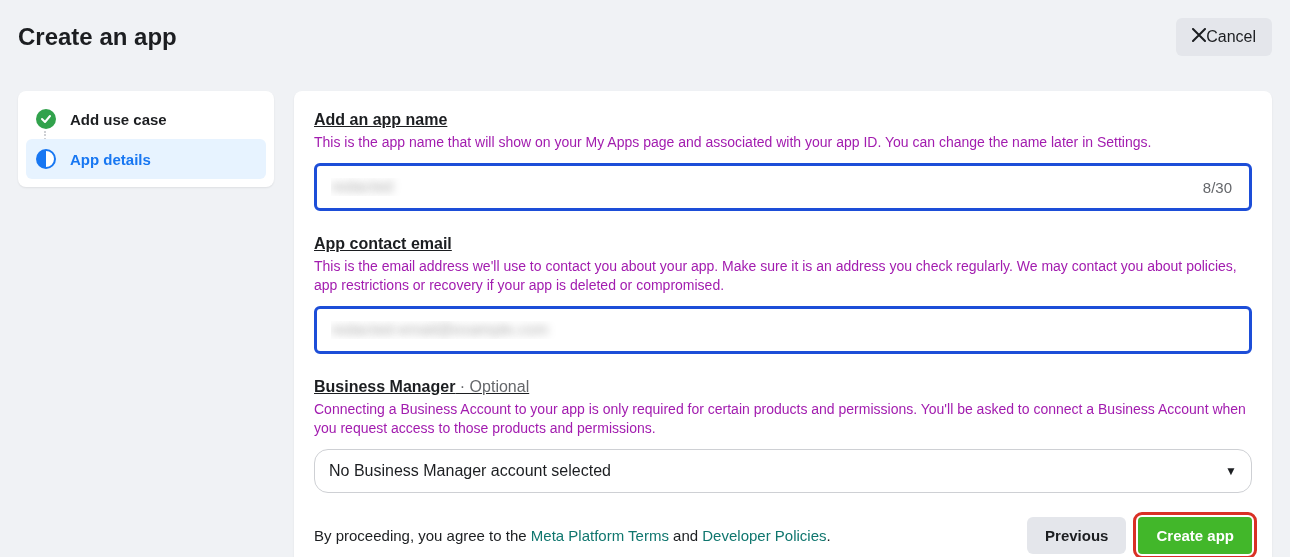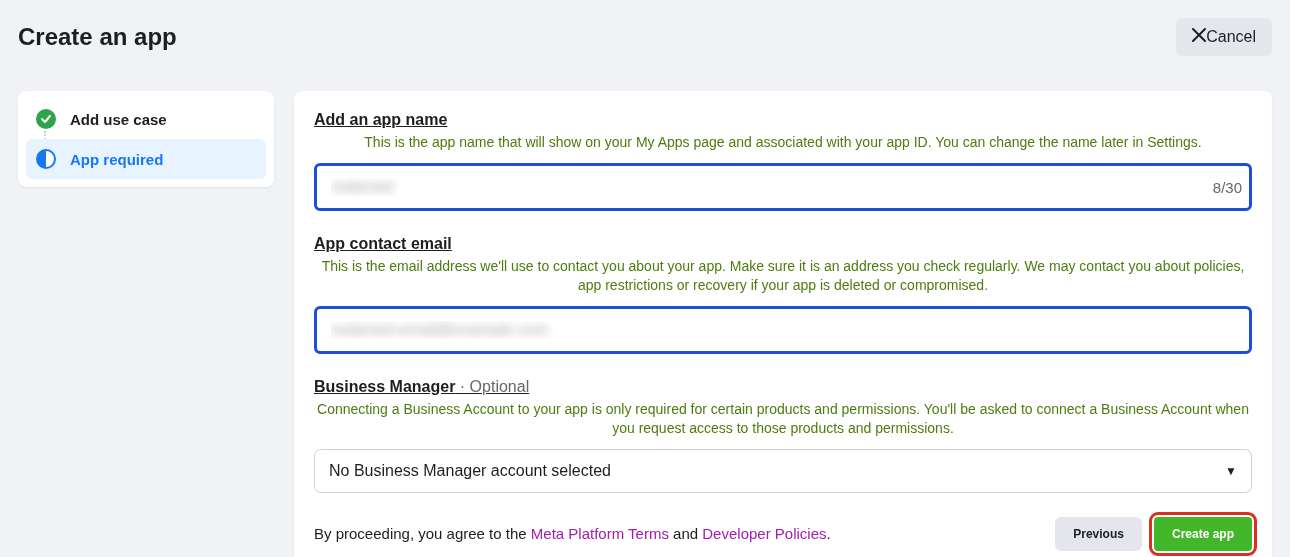--- a/index.html
+++ b/index.html
@@ -103,53 +103,52 @@
     .section-label {
       font-size: 16px;
       font-weight: 700;
       color: #1c1e21;
       margin-bottom: 4px;
       text-decoration: underline;
     }
     .section-sublabel { color: #65676b; font-weight: 400; }
     .section-desc {
       font-size: 14px;
-      color: #4d7c0f;
+      color: #a21caf;
       margin-bottom: 10px;
       line-height: 1.4;
-      text-align: center;
     }
     .input-wrap {
       position: relative;
     }
     .text-input {
       width: 100%;
       border: 3px solid #1d4ed8;
       border-radius: 6px;
       padding: 12px 14px;
       font-size: 16px;
       background: #fff;
       color: #1c1e21;
     }
     .text-input.blurred {
       color: transparent;
       text-shadow: 0 0 8px rgba(0,0,0,0.35);
     }
     .counter {
       position: absolute;
-      right: 10px;
+      right: 20px;
       top: 50%;
       transform: translateY(-50%);
       color: #65676b;
       font-size: 15px;
     }
     .select {
       width: 100%;
       border: 1px solid #ced0d4;
-      border-radius: 7px;
+      border-radius: 14px;
       padding: 12px 14px;
       font-size: 16px;
       background: #fff;
       color: #1c1e21;
       cursor: pointer;
       display: flex;
       justify-content: space-between;
       align-items: center;
     }
     .caret {
@@ -159,32 +158,32 @@
       display: flex;
       justify-content: space-between;
       align-items: center;
       margin-top: 18px;
     }
     .disclaimer {
       font-size: 15px;
       color: #1c1e21;
     }
     .disclaimer a {
-      color: #a21caf;
+      color: #0f766e;
       text-decoration: none;
     }
     .footer-buttons {
       display: flex;
       gap: 12px;
     }
     .btn {
       border: none;
       border-radius: 6px;
       padding: 10px 18px;
-      font-size: 12px;
+      font-size: 15px;
       font-weight: 600;
       cursor: pointer;
     }
     .btn-prev {
       background: #e4e6eb;
       color: #1c1e21;
     }
     .btn-create {
       background: #42b72a;
       color: #fff;
@@ -214,21 +213,21 @@
       <div class="sidebar-item">
         <span class="check-icon">
           <svg viewBox="0 0 12 12">
               <path d="M2 6 L5 9 L10 3" stroke="#fff" stroke-width="2" fill="none" stroke-linecap="round" stroke-linejoin="round"></path>
             </svg>
         </span>
         <span>Add use case</span>
       </div>
       <div class="sidebar-item active">
         <span class="half-icon"></span>
-        <span>App required</span>
+        <span>App details</span>
       </div>
     </div>
 
     <div class="main">
       <div class="section">
         <div class="section-label">Add an app name</div>
         <div class="section-desc">This is the app name that will show on your My Apps page and associated with your app ID. You can change the name later in Settings.</div>
         <div class="input-wrap">
           <input type="text" class="text-input blurred" value="redacted" style="">
           <span class="counter">8/30</span>

